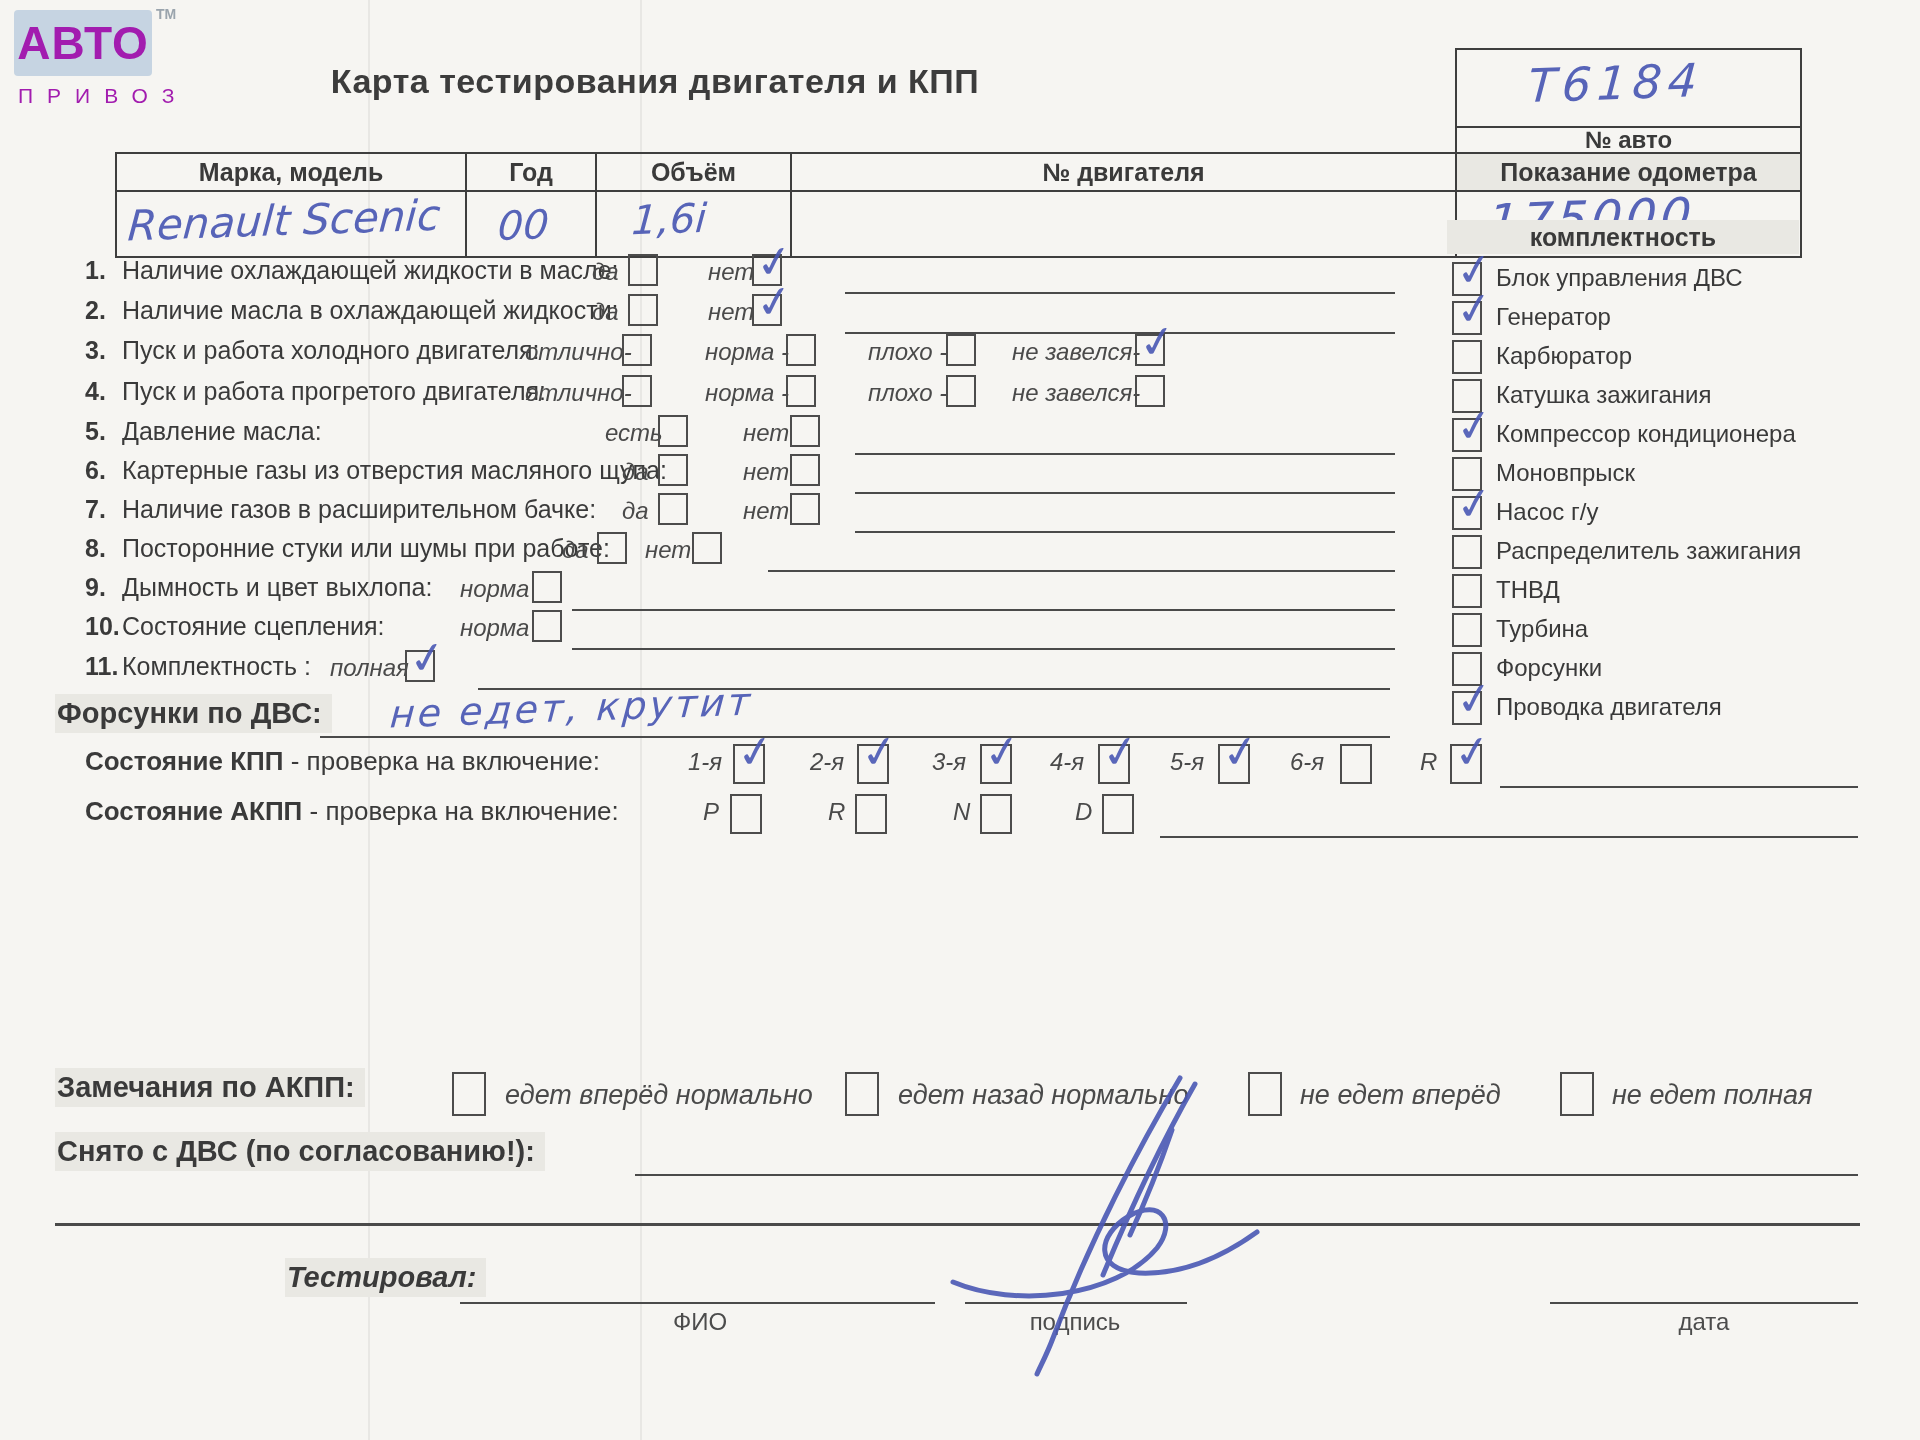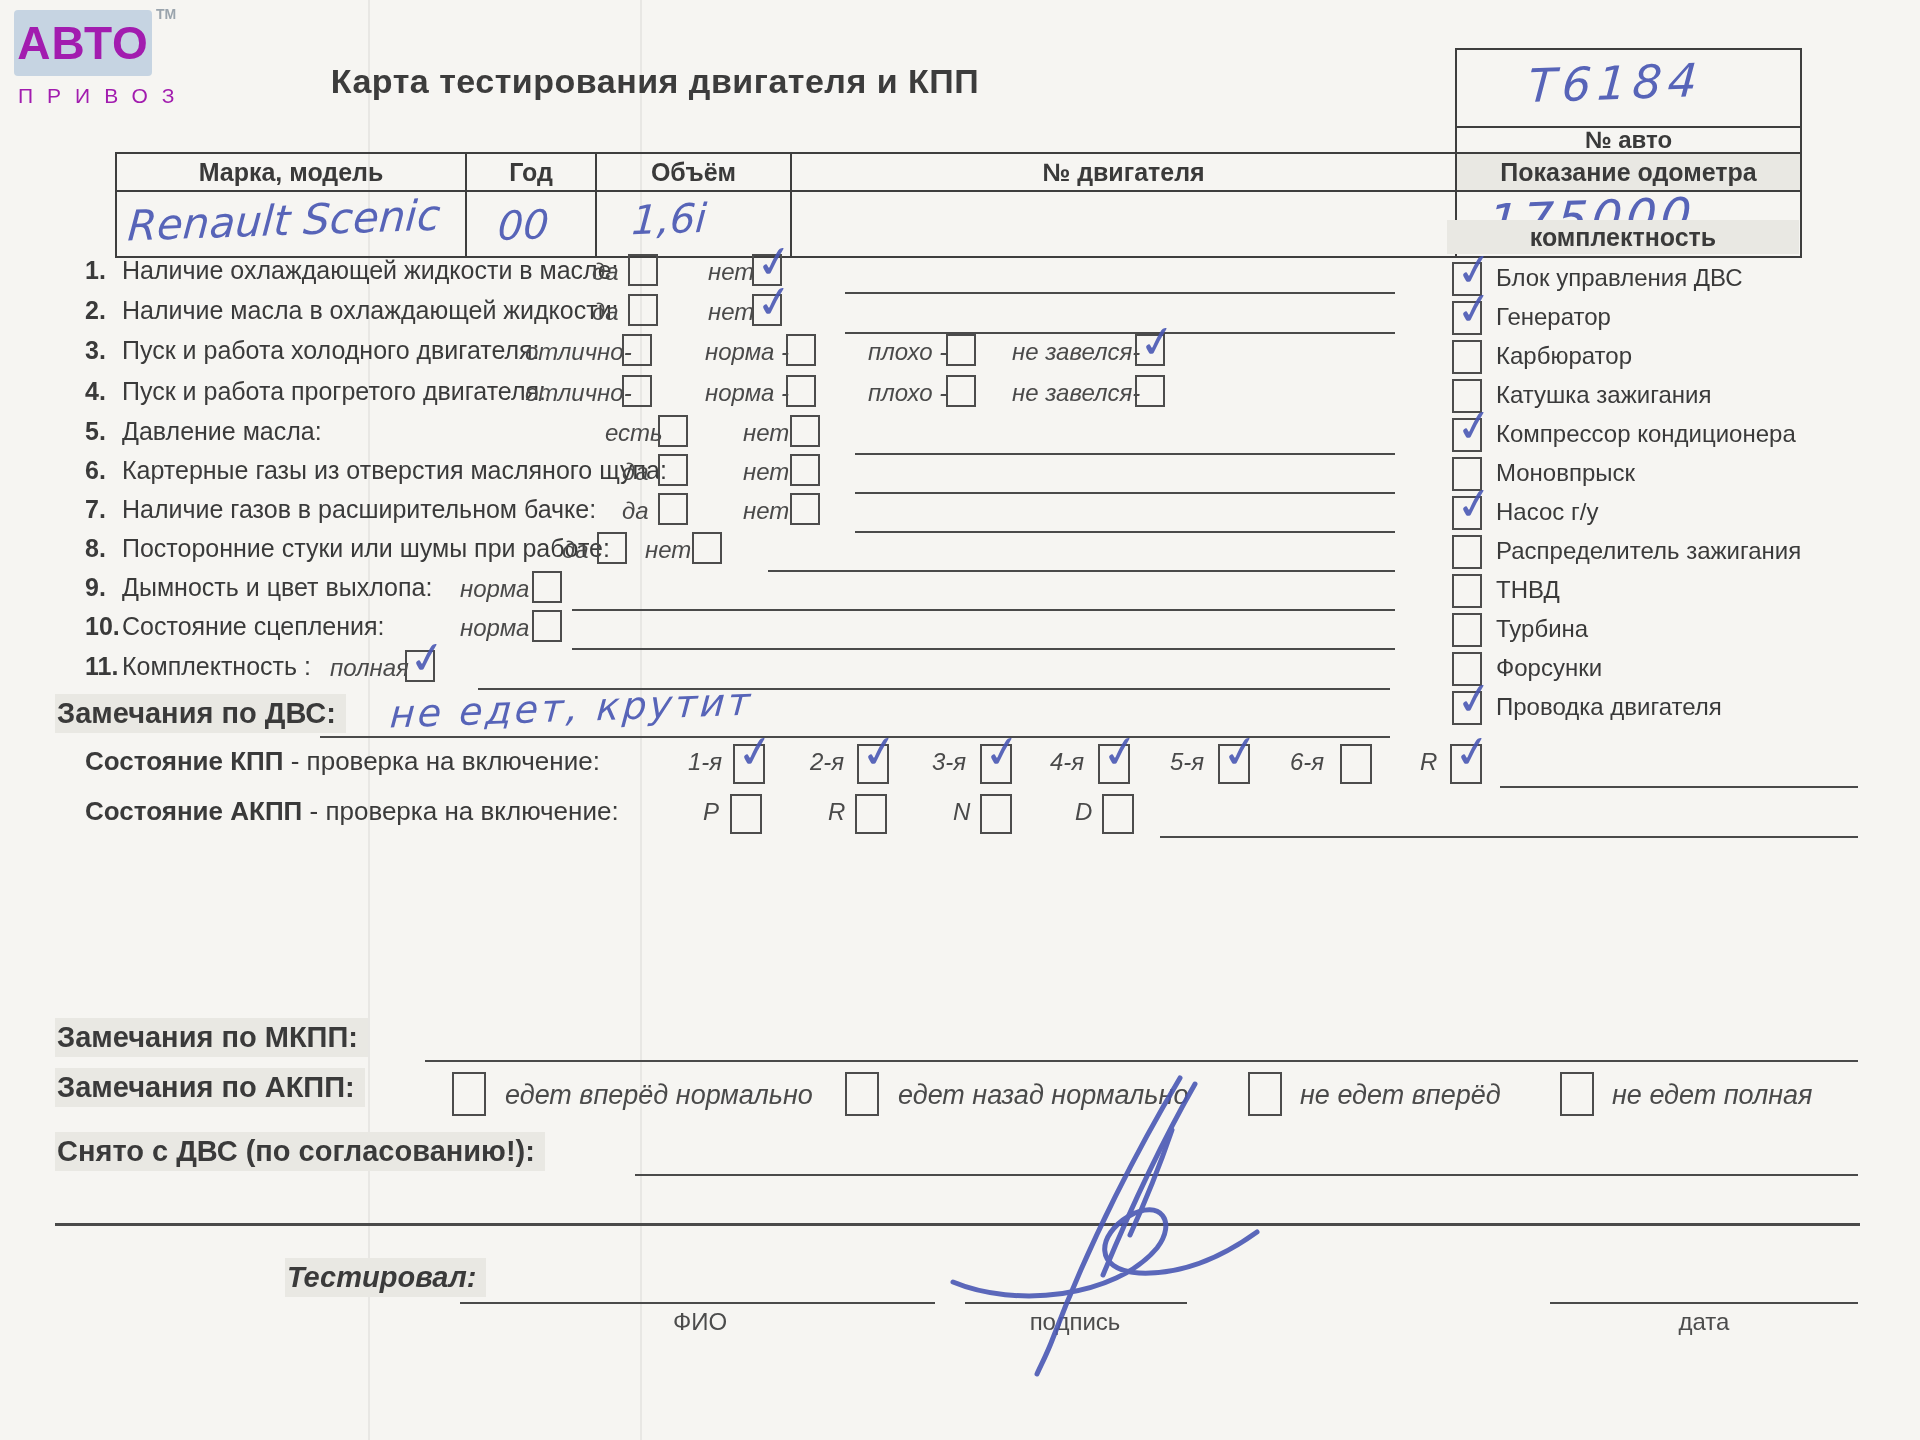--- a/index.html
+++ b/index.html
@@ -238,21 +238,21 @@
   </div>
   <div class="row" style="top:652px">
     <span class="num">11.</span>
     <span class="qlabel">Комплектность :</span>
     <span class="opt" style="left:330px">полная</span>
     <span class="cb checked" style="left:405px"></span>
     <span class="wline" style="left:478px;width:912px"></span>
   </div>
 
   <div class="row" style="top:698px;height:44px">
-    <span class="shlabel" style="left:55px">Замечания по ДВС:</span>
+    <span class="shlabel" style="left:55px">Форсунки по ДВС:</span>
     <span class="wline" style="left:320px;width:1070px"></span>
     <span class="hand" style="left:390px;top:-12px;font-size:38px;letter-spacing:3px">не едет, крутит</span>
   </div>
 
   <div class="row" style="top:746px;height:46px">
     <span class="seclabel"><b>Состояние КПП</b><span> - проверка на включение:</span></span>
     <span class="opt" style="left:688px">1-я</span>
     <span class="cb tall checked" style="left:733px"></span>
     <span class="opt" style="left:810px">2-я</span>
     <span class="cb tall checked" style="left:857px"></span>
@@ -275,24 +275,20 @@
     <span class="cb tall" style="left:730px"></span>
     <span class="opt" style="left:828px">R</span>
     <span class="cb tall" style="left:855px"></span>
     <span class="opt" style="left:953px">N</span>
     <span class="cb tall" style="left:980px"></span>
     <span class="opt" style="left:1075px">D</span>
     <span class="cb tall" style="left:1102px"></span>
     <span class="wline" style="left:1160px;width:698px"></span>
   </div>
 
-  <div class="row" style="top:1022px;height:44px">
-    <span class="shlabel" style="left:55px">Замечания по МКПП:</span>
-    <span class="wline" style="left:425px;width:1433px"></span>
-  </div>
 
   <div class="row" style="top:1072px;height:48px">
     <span class="shlabel" style="left:55px">Замечания по АКПП:</span>
     <span class="cb tall" style="left:452px;top:0;height:44px;width:34px"></span>
     <span class="opt" style="left:505px;top:8px;font-size:27px">едет вперёд нормально</span>
     <span class="cb tall" style="left:845px;top:0;height:44px;width:34px"></span>
     <span class="opt" style="left:898px;top:8px;font-size:27px">едет назад нормально</span>
     <span class="cb tall" style="left:1248px;top:0;height:44px;width:34px"></span>
     <span class="opt" style="left:1300px;top:8px;font-size:27px">не едет вперёд</span>
     <span class="cb tall" style="left:1560px;top:0;height:44px;width:34px"></span>

